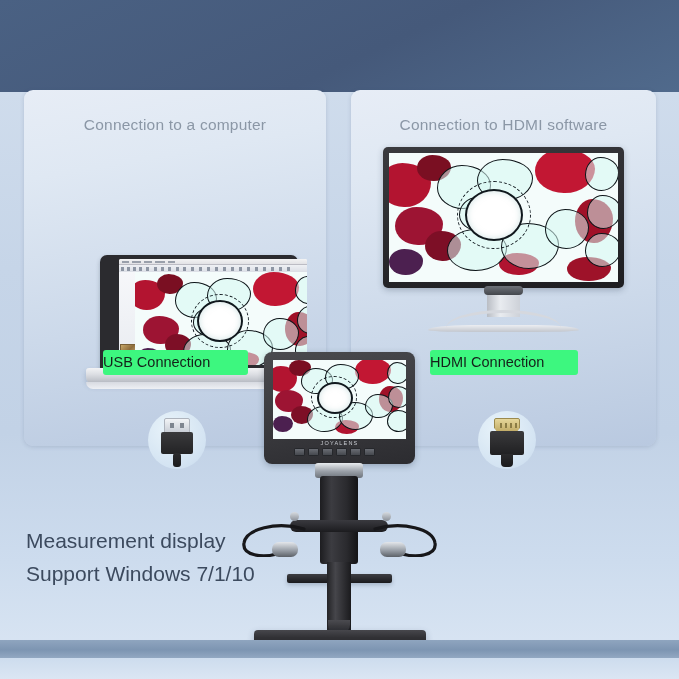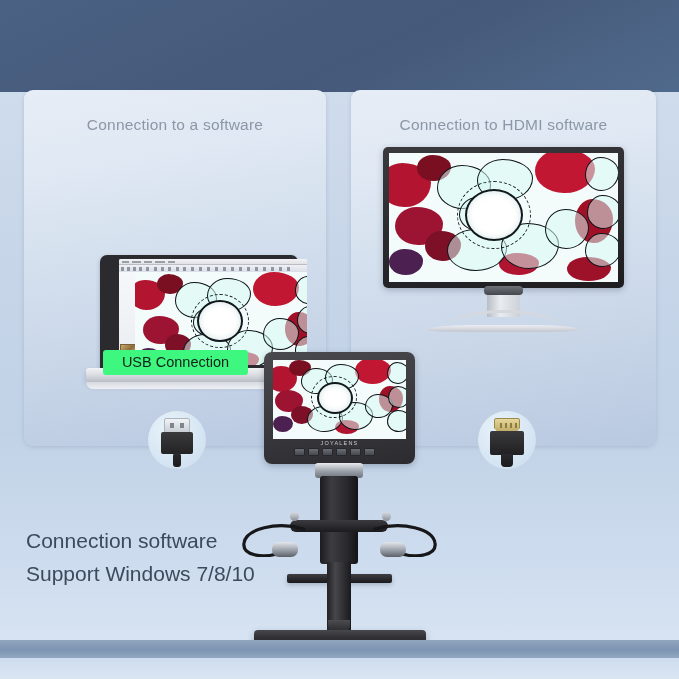--- a/index.html
+++ b/index.html
@@ -136,21 +136,21 @@
   .micro .core{
     position:absolute;border-radius:50%;background:#ffffff;
     border:2px solid #10181d;box-shadow:inset 0 0 6px rgba(160,200,200,.5);
   }
   .micro .core2{
     position:absolute;border-radius:50%;border:1.6px dashed #121a20;
   }
 
   
   .badge{
-    position:absolute;border-radius:3px;text-align:center;
+    position:absolute;border-radius:3px;
     font-size:14.5px;color:#15201a;line-height:25px;height:25px;
   }
   .badge.usb{left:103px;top:350px;width:145px;}
   .badge.hdmi{left:430px;top:350px;width:148px;}
 
   
   .conncircle{
     position:absolute;width:58px;height:58px;border-radius:50%;
     background:radial-gradient(circle at 38% 32%,#e9f4fa,#d3e3f2 70%,#c6d8ea 100%);
   }
@@ -263,21 +263,21 @@
 </head>
 <body>
 
 <div class="stage">
 
   <div class="bodybg"></div>
 
   <div class="header"></div>
 
   <div class="card left">
-    <div class="card-title">Connection to a software</div>
+    <div class="card-title">Connection to a computer</div>
 
     <div class="laptop">
       <div class="lap-lid">
         <div class="lap-screen">
           <div class="sw-menubar">
             <i style="left:3px;width:7px"></i>
               <i style="left:13px;width:9px"></i>
             <i style="left:25px;width:8px"></i>
               <i style="left:36px;width:10px"></i>
             <i style="left:49px;width:7px"></i>
@@ -370,20 +370,21 @@
         <div class="cell" style="left:198px;top:42px;width:32px;height:32px;"></div>
         <div class="cell" style="left:196px;top:80px;width:34px;height:32px;"></div>
       </div>
     </div>
     <div class="mon-neck"></div>
     <div class="mon-neckcap"></div>
     <div class="mon-stand"></div>
   </div>
 
   <div class="badge usb" style="background:#3df77f">USB Connection</div>
+  <div class="badge hdmi" style="background:#3df77f">HDMI Connection</div>
 
   <div class="conncircle usb">
     <div class="usb-head">
       <i style="left:5px"></i>
         <i style="left:15px"></i>
     </div>
     <div class="usb-body"></div>
     <div class="usb-cable"></div>
   </div>
 
@@ -453,20 +454,20 @@
     <div class="knob" style="left:58px;top:160px;"></div>
     <div class="knob" style="left:150px;top:160px;"></div>
 
     <div class="scope-stage"></div>
     <div class="scope-body2"></div>
     <div class="scope-lens"></div>
     <div class="scope-base"></div>
   </div>
 
   <div class="bottomtext">
-    <div>Connection software</div>
-    <div>Support Windows 7/8/10</div>
+    <div>Measurement display</div>
+    <div>Support Windows 7/1/10</div>
   </div>
 
   <div class="deskband"></div>
   <div class="deskband2"></div>
 
 </div>
 
 </body></html>

